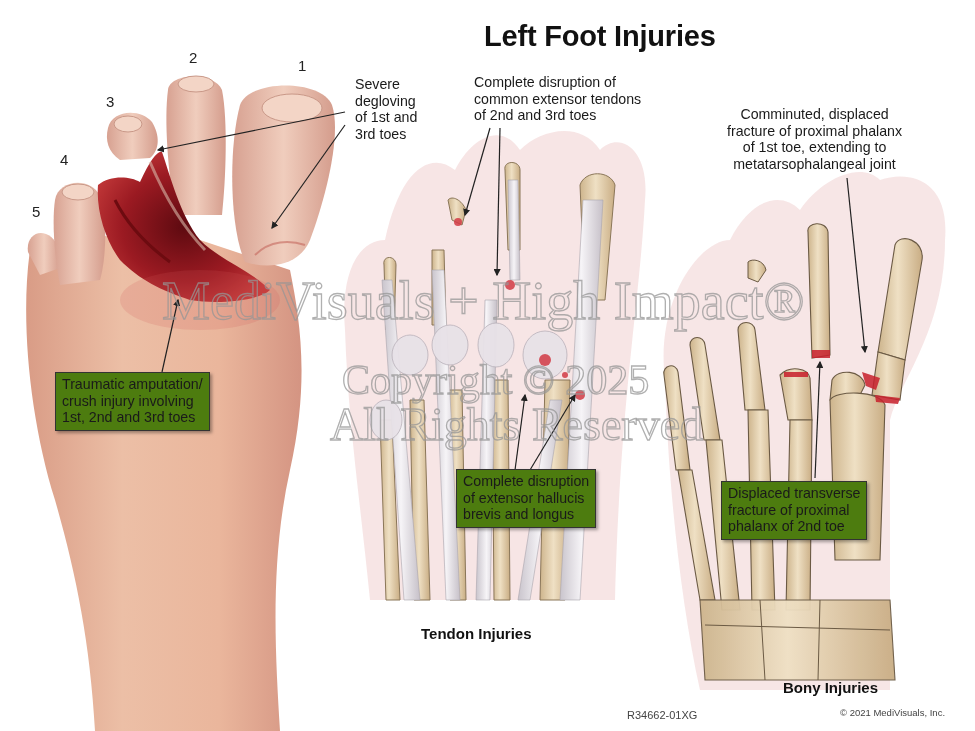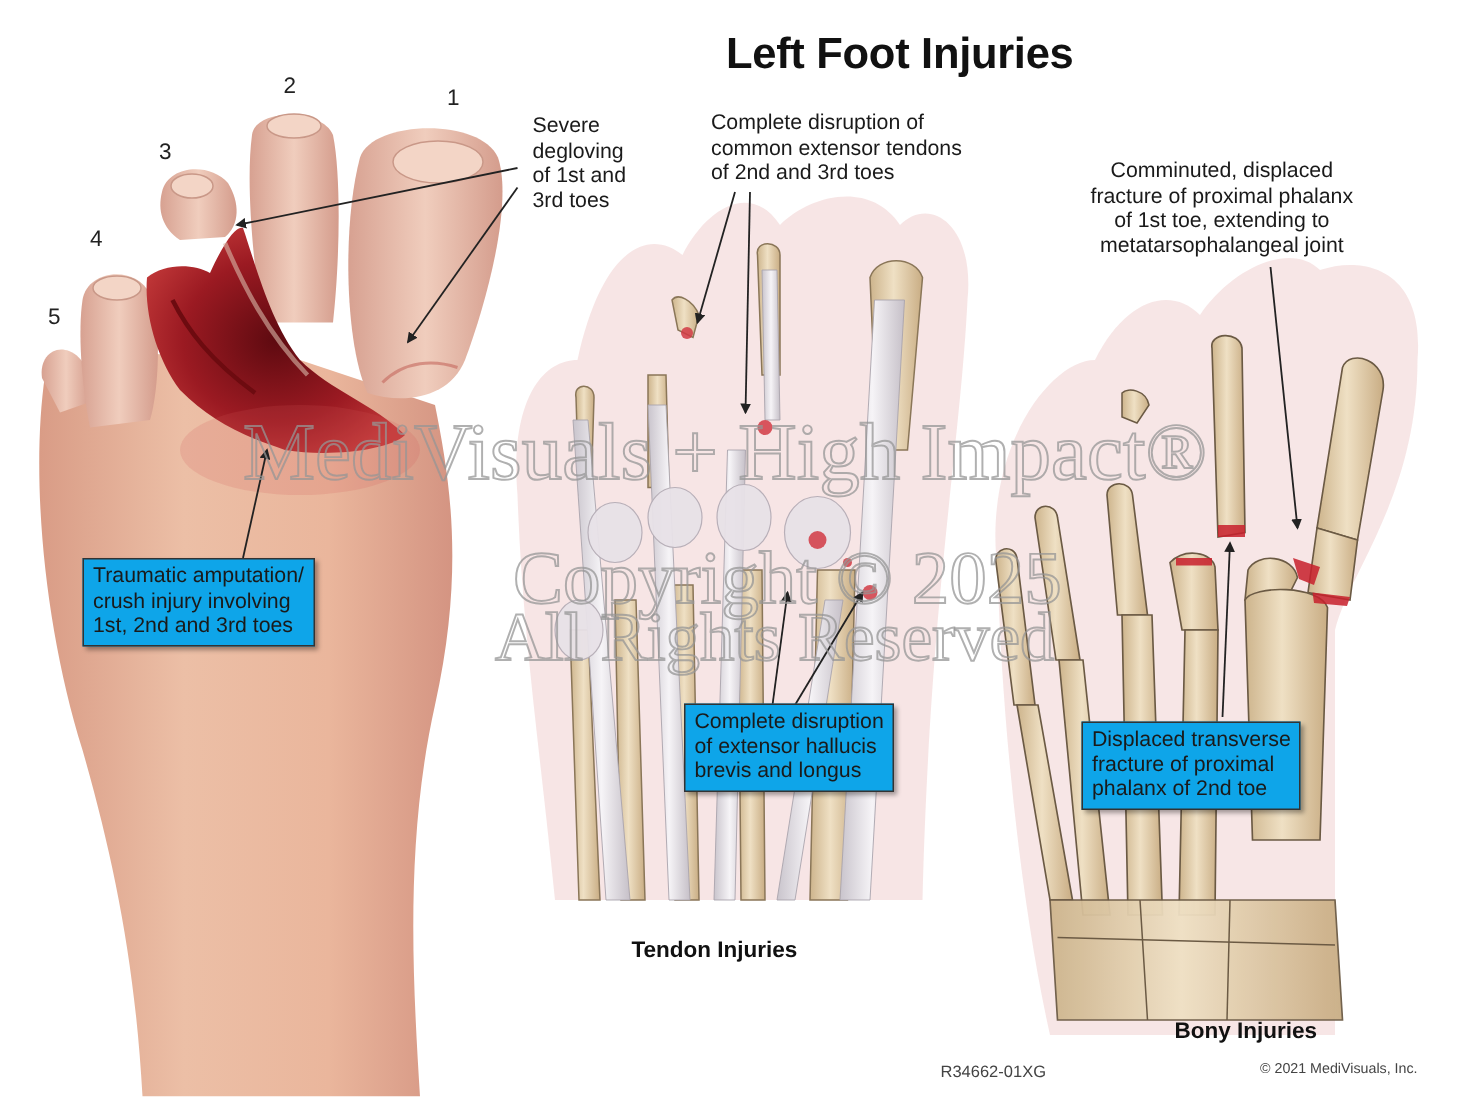--- a/index.html
+++ b/index.html
@@ -1,21 +1,21 @@
 <!DOCTYPE html>
 <html><head>
 <meta charset="utf-8">
 <style>
   html,body{margin:0;padding:0;background:#ffffff;}
   body{width:975px;height:731px;position:relative;overflow:hidden;font-family:"Liberation Sans",sans-serif;color:#111;}
   .abs{position:absolute;}
   svg.art{position:absolute;left:0;top:0;}
   .title{left:484px;top:20px;font-size:29px;font-weight:bold;letter-spacing:-0.2px;color:#111;text-align:right;}
   .label{font-size:14.2px;line-height:16.5px;color:#1a1a1a;white-space:pre-line;}
-  .boxed{background:#0ea5e9;border:1.5px solid #333;padding:3px 6px 4px 6px;box-shadow:2px 2px 3px rgba(0,0,0,0.35);}
+  .boxed{background:#4d7c0f;border:1.5px solid #333;padding:3px 6px 4px 6px;box-shadow:2px 2px 3px rgba(0,0,0,0.35);}
   .toe-num{font-size:15px;color:#222;}
   .caption{font-size:15px;font-weight:bold;color:#111;}
   .small{font-size:11px;color:#444;}
   .wm{font-family:"Liberation Serif",serif;color:transparent;-webkit-text-stroke:1.3px rgba(150,150,150,0.75);white-space:nowrap;}
 </style>
 </head>
 <body>
 
 <svg class="art" width="975" height="731" viewBox="0 0 975 731">
   <defs>
@@ -168,21 +168,21 @@
     <line x1="490" y1="128" x2="465" y2="215" marker-end="url(#arr)"></line>
     <line x1="500" y1="128" x2="497" y2="275" marker-end="url(#arr)"></line>
     <line x1="515" y1="470" x2="525" y2="395" marker-end="url(#arr)"></line>
     <line x1="530" y1="470" x2="575" y2="395" marker-end="url(#arr)"></line>
     <line x1="847" y1="178" x2="865" y2="352" marker-end="url(#arr)"></line>
     <line x1="815" y1="478" x2="820" y2="362" marker-end="url(#arr)"></line>
   </g>
 </svg>
 
 <div class="abs wm" style="left:162px;top:270px;font-size:54px;">MediVisuals + High Impact®</div>
-<div class="abs wm" style="left:342px;top:356px;font-size:50px;">Copyright © 2025</div>
+<div class="abs wm" style="left:342px;top:356px;font-size:42px;">Copyright © 2025</div>
 <div class="abs wm" style="left:330px;top:398px;font-size:46px;">All Rights Reserved</div>
 
 <div class="abs title">Left Foot Injuries</div>
 
 <div class="abs toe-num" style="left:298px;top:57px;">1</div>
 <div class="abs toe-num" style="left:189px;top:49px;">2</div>
 <div class="abs toe-num" style="left:106px;top:93px;">3</div>
 <div class="abs toe-num" style="left:60px;top:151px;">4</div>
 <div class="abs toe-num" style="left:32px;top:203px;">5</div>
 

